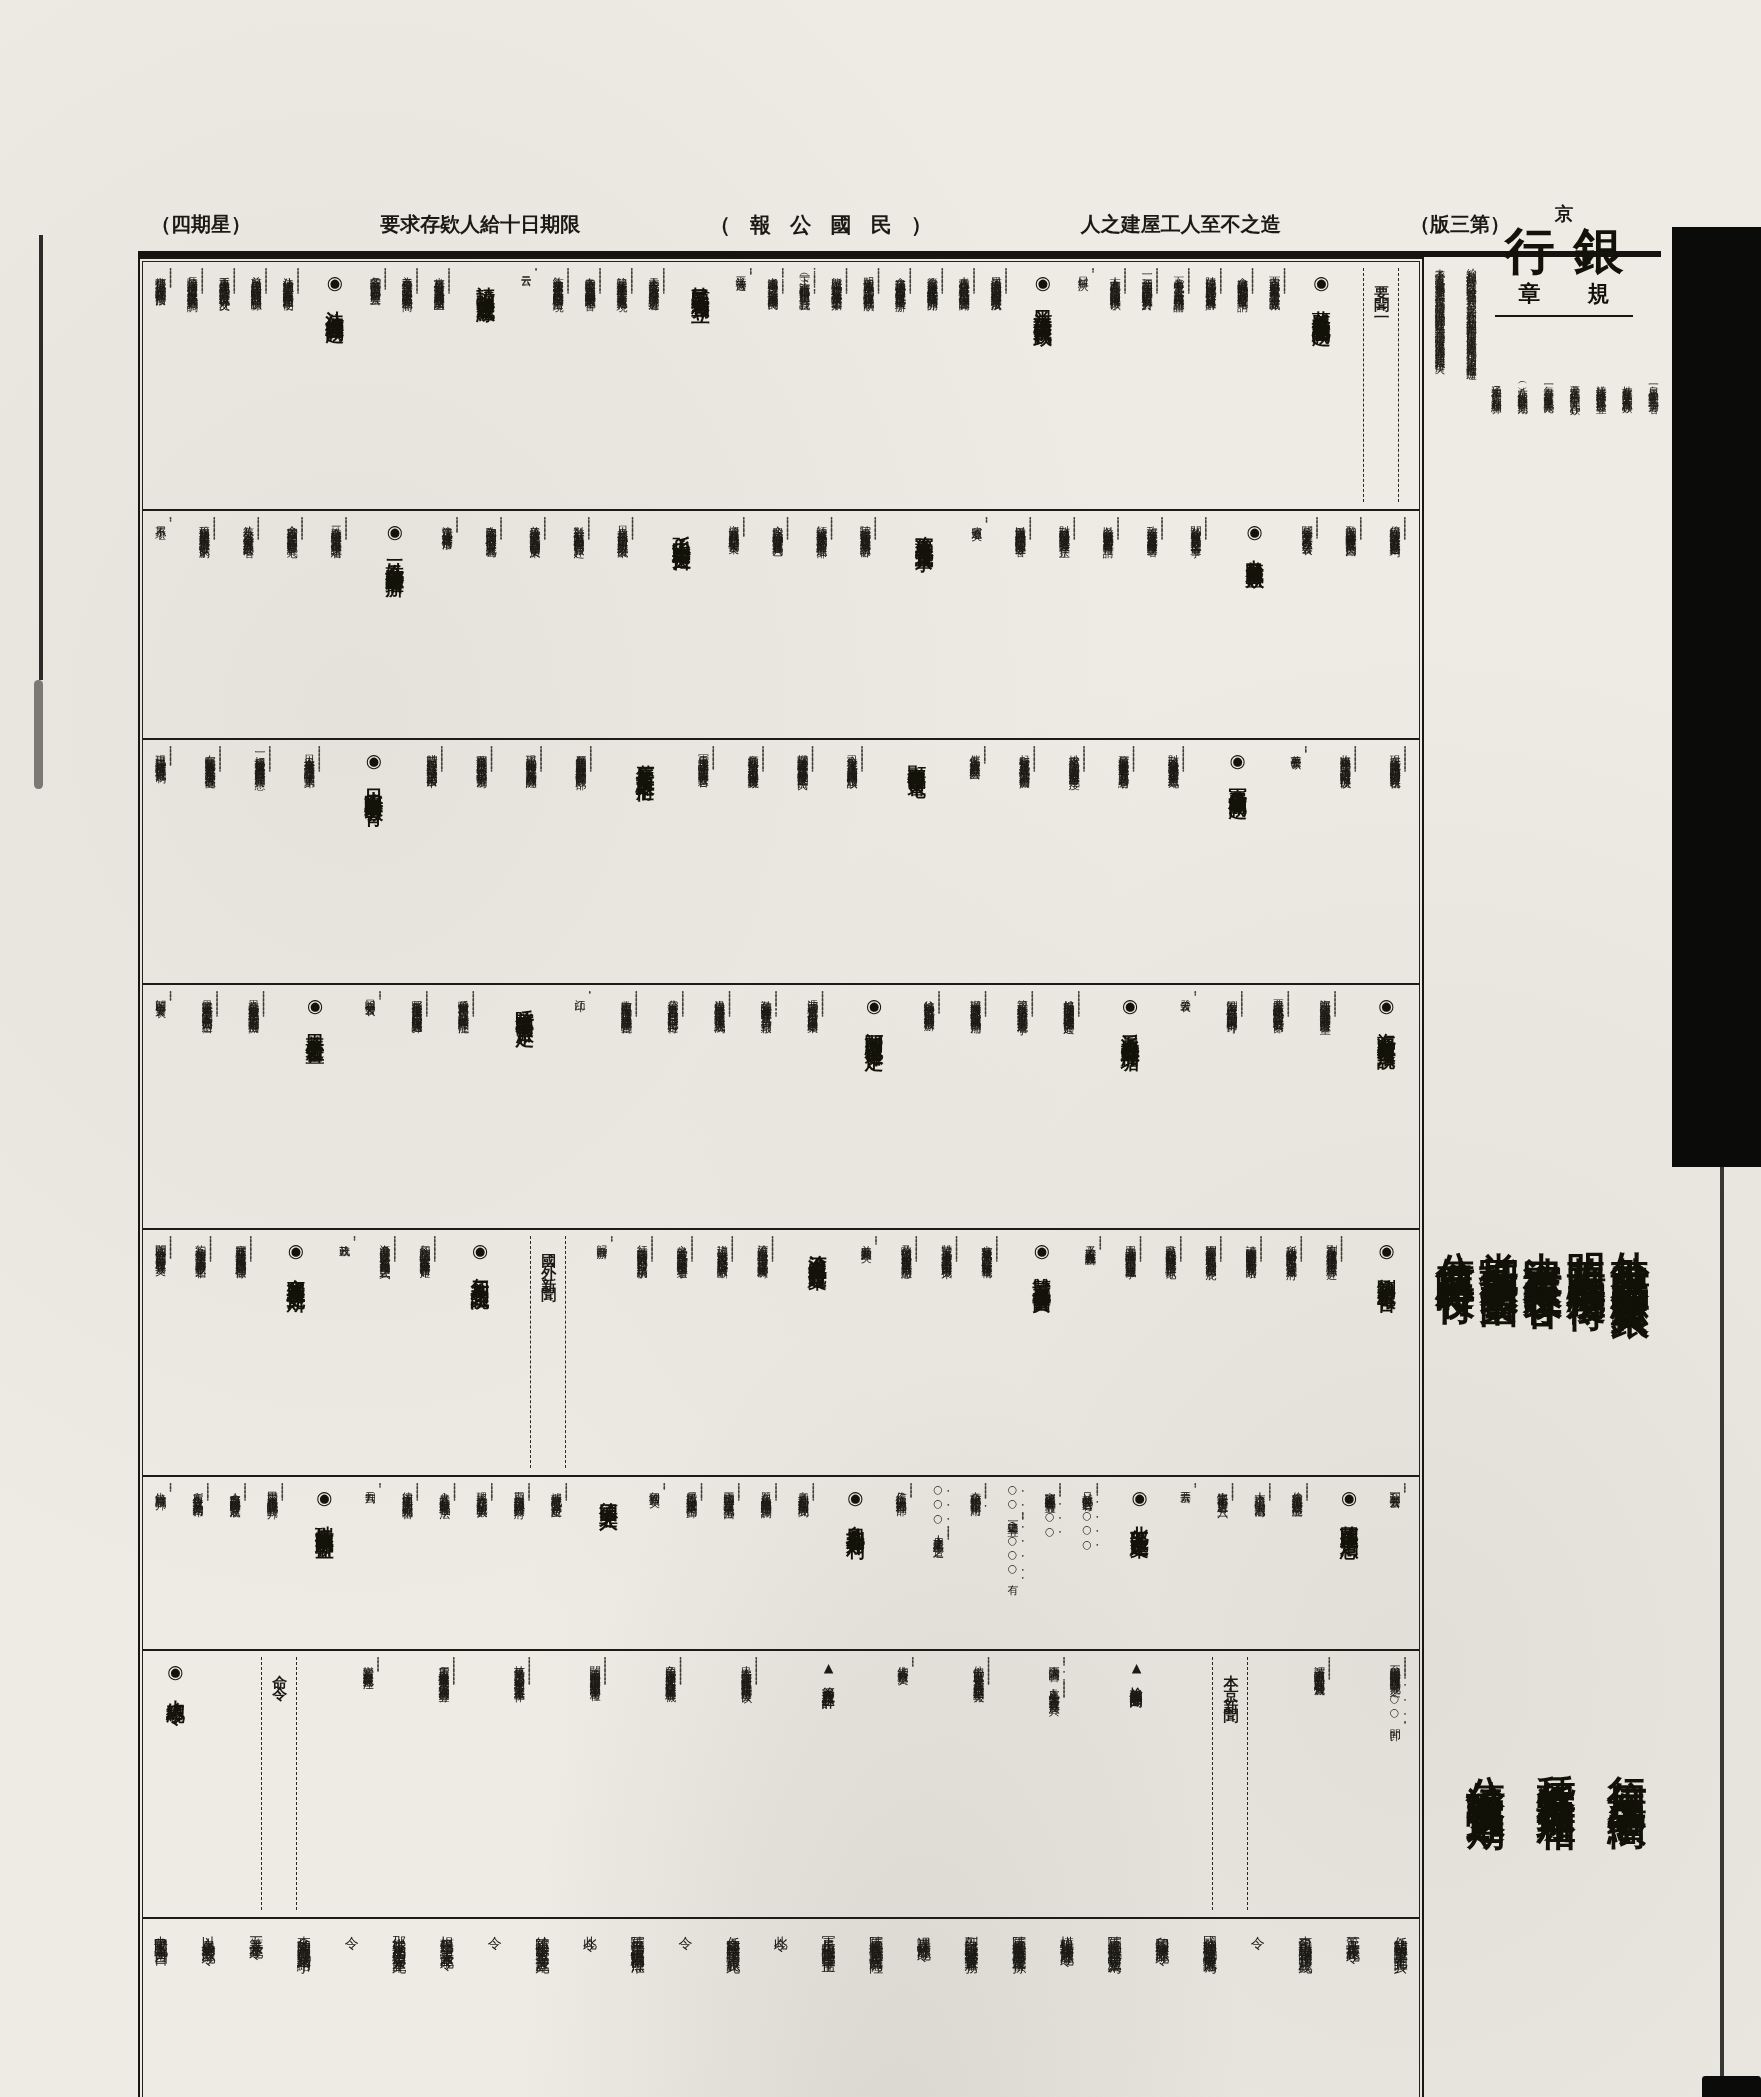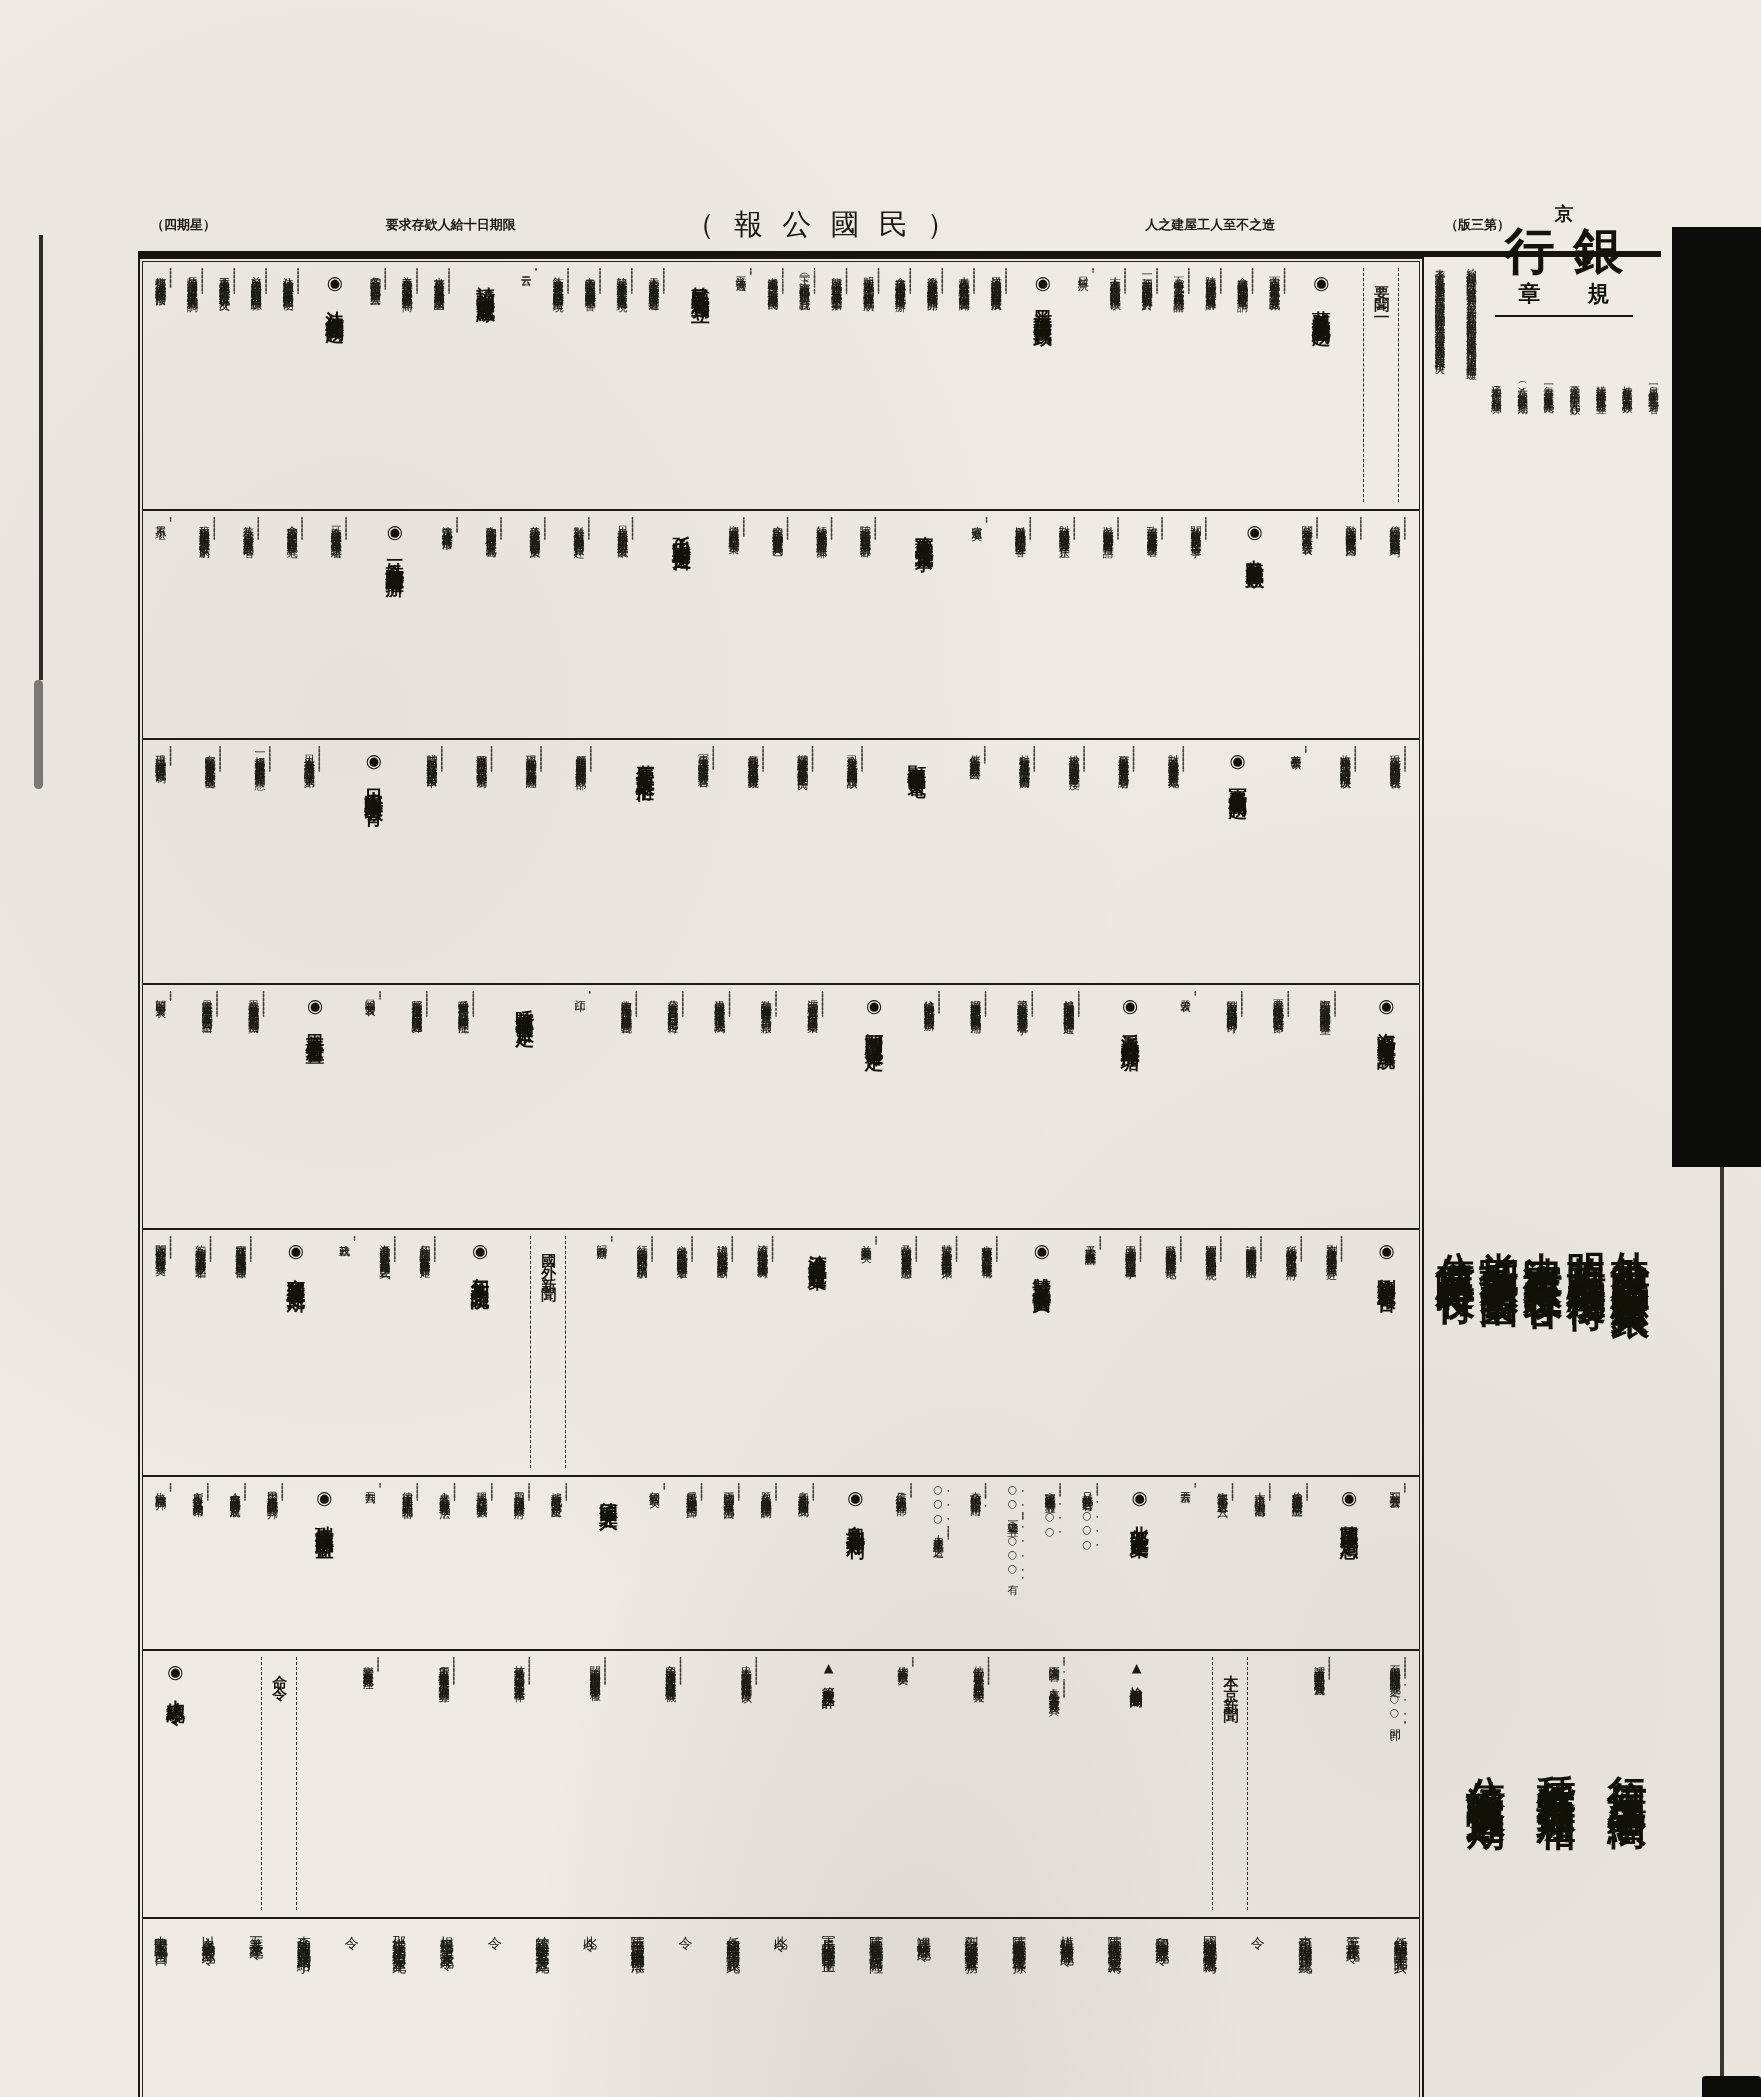--- a/index.html
+++ b/index.html
@@ -5,22 +5,22 @@
   html,body{margin:0;padding:0;}
   body{background:#8f8d86; font-family:"DejaVu Serif","Liberation Serif",serif;}
   #page{position:relative;width:1761px;height:2386px;background:#edebe3;overflow:hidden;
         background-image:radial-gradient(ellipse at 20% 30%, rgba(120,118,110,.08), transparent 40%),
                          radial-gradient(ellipse at 80% 70%, rgba(120,118,110,.10), transparent 45%),
                          radial-gradient(ellipse at 50% 95%, rgba(90,88,80,.12), transparent 30%);}
   .ink{color:#161511;}
   
   #header{position:absolute;left:151px;top:197px;width:1359px;height:55px;
           display:flex;flex-direction:row-reverse;align-items:center;justify-content:space-between;}
-  .hitem{font-size:13px;font-weight:bold;color:#1a1914;white-space:nowrap;}
-  #masthead{font-size:29px;font-weight:normal;letter-spacing:19.3px;}
+  .hitem{font-size:20px;font-weight:bold;color:#1a1914;white-space:nowrap;}
+  #masthead{font-size:21px;font-weight:bold;letter-spacing:19.3px;}
   #toprule{position:absolute;left:138px;top:251px;width:1523px;height:5.9px;background:#151410;}
   
   #frame{position:absolute;left:138px;top:257px;width:1282px;height:1979px;
          border:2.9px solid #181711;background:transparent;}
   #frame .inner{position:absolute;inset:1.7px;border:0.8px solid #22211a;display:flex;flex-direction:column;}
   .band{flex:0 0 auto;display:flex;flex-direction:row-reverse;justify-content:space-between;
         align-items:stretch;padding:6.7px 11px;box-sizing:border-box;overflow:hidden;}
   .band + .band{border-top:2.1px solid #1c1b15;}
   .vcol{writing-mode:vertical-rl;text-orientation:upright;white-space:nowrap;color:#1b1a14;}
   .bodycol{font-size:11px;line-height:1.0;letter-spacing:1.3px;

